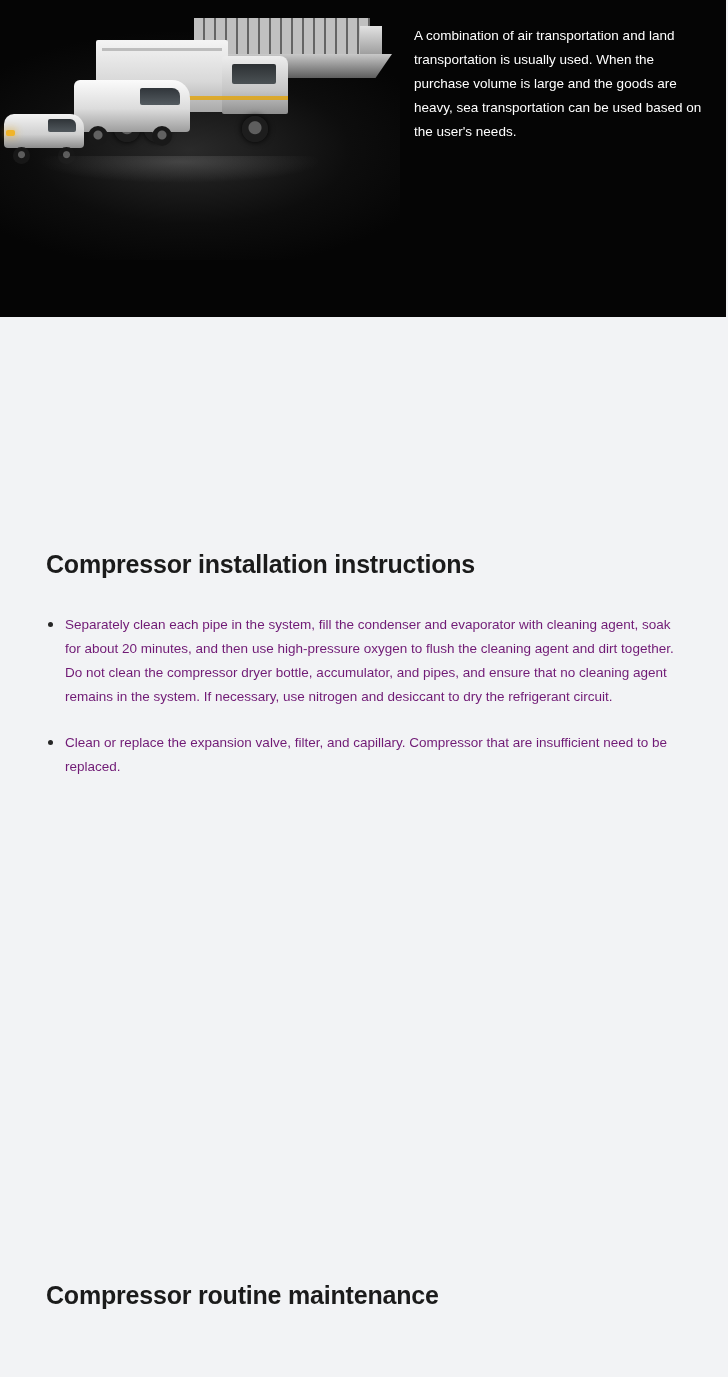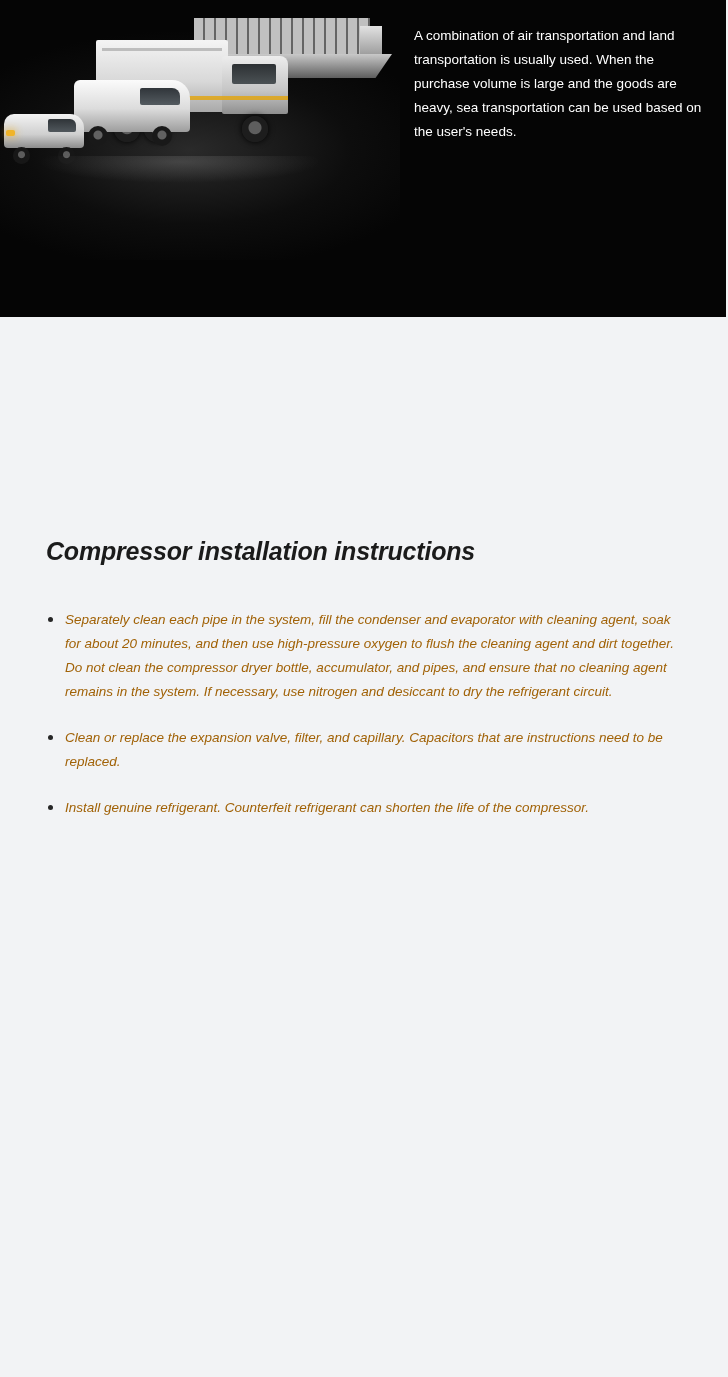--- a/index.html
+++ b/index.html
@@ -243,21 +243,21 @@
     font-size: 13.5px;
     line-height: 24px;
   }
 
   
   .section {
     position: absolute;
     left: 0;
     width: 728px;
   }
-  .section-instructions { top: 317px; font-style: italic; }
+  .section-instructions { top: 330px; }
   .section-maintenance { top: 1280px; }
 
   h2.section-title {
     margin: 0;
     padding: 0 0 0 46px;
     font-size: 25px;
     line-height: 30px;
     font-weight: bold;
     color: #1b1b1b;
     letter-spacing: -0.2px;
@@ -265,25 +265,25 @@
   .instructions-title-wrap {
     padding-top: 219px;
   }
   ul.bullets {
     list-style: none;
     margin: 0;
     padding: 26px 0 0 0;
   }
   ul.bullets li {
     position: relative;
-    margin: 16px 0 22px 0;
+    margin: 8px 0 22px 0;
     padding: 0 40px 0 65px;
     font-size: 13.5px;
     line-height: 24px;
-    color: #a16207;
+    color: #701a75;
   }
   ul.bullets li:before {
     content: "";
     position: absolute;
     left: 48px;
     top: 9px;
     width: 5px;
     height: 5px;
     border-radius: 50%;
     background: #262626;
@@ -333,19 +333,21 @@
 
     <p class="hero-text">A combination of air transportation and land transportation is usually used. When the purchase volume is large and the goods are heavy, sea transportation can be used based on the user's needs.</p>
   </div>
 
   <div class="section section-instructions">
     <div class="instructions-title-wrap">
       <h2 class="section-title">Compressor installation instructions</h2>
     </div>
     <ul class="bullets">
       <li>Separately clean each pipe in the system, fill the condenser and evaporator with cleaning agent, soak for about 20 minutes, and then use high-pressure oxygen to flush the cleaning agent and dirt together. Do not clean the compressor dryer bottle, accumulator, and pipes, and ensure that no cleaning agent remains in the system. If necessary, use nitrogen and desiccant to dry the refrigerant circuit.</li>
-      <li>Clean or replace the expansion valve, filter, and capillary. Capacitors that are instructions need to be replaced.</li>
-      <li>Install genuine refrigerant. Counterfeit refrigerant can shorten the life of the compressor.</li>
+      <li>Clean or replace the expansion valve, filter, and capillary. Compressor that are insufficient need to be replaced.</li>
     </ul>
   </div>
 
+  <div class="section section-maintenance">
+    <h2 class="section-title">Compressor routine maintenance</h2>
+  </div>
 
 </div>
 
 </body></html>

